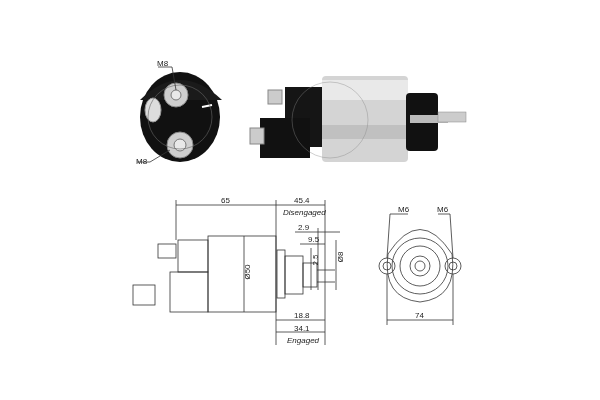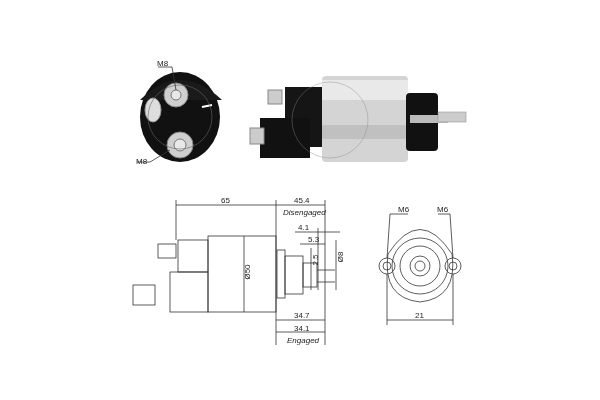--- a/index.html
+++ b/index.html
@@ -85,24 +85,24 @@
     <line x1="387" y1="320" x2="453" y2="320"></line>
   </g>
 </svg>
 
 <span class="lbl" style="left:157px;top:60px;">M8</span>
 <span class="lbl" style="left:136px;top:158px;">M8</span>
 
 <span class="lbl" style="left:221px;top:197px;">65</span>
 <span class="lbl" style="left:294px;top:197px;">45.4</span>
 <span class="lbl" style="left:283px;top:209px;font-style:italic;">Disengaged</span>
-<span class="lbl" style="left:298px;top:224px;">4.1</span>
-<span class="lbl" style="left:308px;top:236px;">5.3</span>
+<span class="lbl" style="left:298px;top:224px;">2.9</span>
+<span class="lbl" style="left:308px;top:236px;">9.5</span>
 <span class="lbl vert" style="left:310px;top:256px;">2.5</span>
 <span class="lbl vert" style="left:336px;top:253px;">Ø8</span>
 <span class="lbl vert" style="left:240px;top:268px;">Ø50</span>
-<span class="lbl" style="left:294px;top:312px;">34.7</span>
+<span class="lbl" style="left:294px;top:312px;">18.8</span>
 <span class="lbl" style="left:294px;top:325px;">34.1</span>
 <span class="lbl" style="left:287px;top:337px;font-style:italic;">Engaged</span>
 
 <span class="lbl" style="left:398px;top:206px;">M6</span>
 <span class="lbl" style="left:437px;top:206px;">M6</span>
-<span class="lbl" style="left:415px;top:312px;">21</span>
+<span class="lbl" style="left:415px;top:312px;">74</span>
 
 </body></html>

